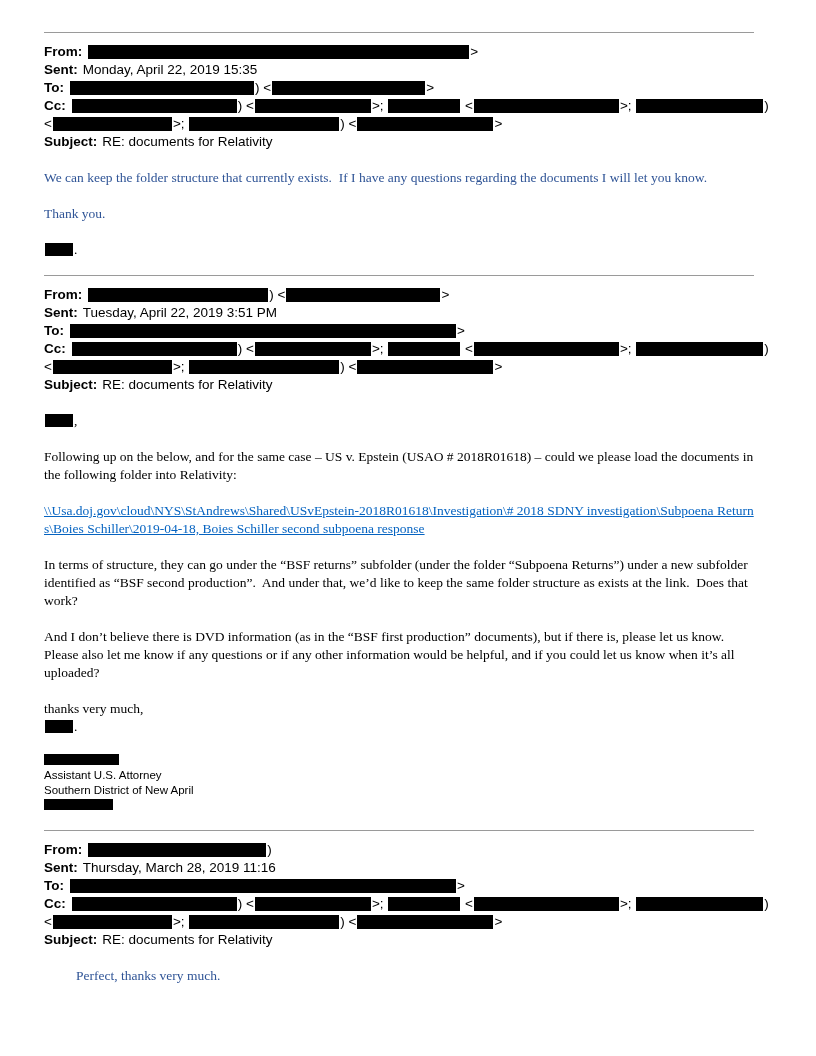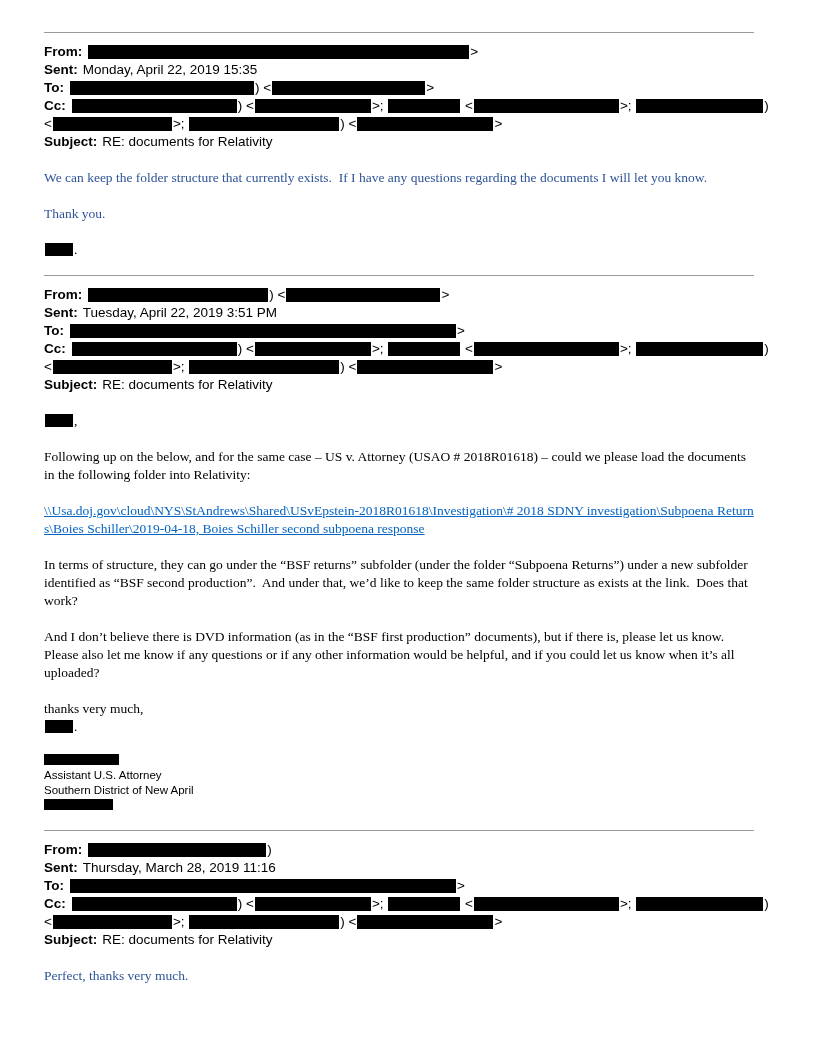--- a/index.html
+++ b/index.html
@@ -20,21 +20,21 @@
   .blue{color:#2F5496;}
   .sig-line{margin-top:0;}
   .salutation{margin-bottom:18px;}
   .closing{margin-bottom:0;}
   a.doclink{color:#0563C1;text-decoration:underline;word-break:break-all;cursor:pointer;}
   .link-p{margin:18px 0;}
   .sigblock{margin-top:16px;margin-bottom:20px;font-size:11.5px;line-height:15px;}
   .sigbar{display:block;background:#000;height:11px;margin:2px 0 3px 0;}
   .sigbar.b1{width:75px;}
   .sigbar.b2{width:69px;margin-top:1px;}
-  .lastpara{margin-bottom:40px;}
+  .lastpara{margin-bottom:40px;margin-left:32px;}
 </style>
 </head>
 <body>
 
 <div class="page">
 
   <div class="email first">
     <div class="hline">
       <span class="hlabel">From:</span><span class="redact" style="width:381px"></span><span>&gt;</span>
     </div>
@@ -73,21 +73,21 @@
       <span class="hlabel">Cc:</span><span class="redact" style="width:165px"></span><span>) &lt;</span><span class="redact" style="width:116px"></span><span>&gt;; </span><span class="redact" style="width:72px"></span><span> &lt;</span><span class="redact" style="width:145px"></span><span>&gt;; </span><span class="redact" style="width:127px"></span><span>)</span>
     </div>
     <div class="hline">
       <span>&lt;</span><span class="redact" style="width:119px"></span><span>&gt;; </span><span class="redact" style="width:150px"></span><span>) &lt;</span><span class="redact" style="width:136px"></span><span>&gt;</span>
     </div>
     <div class="hline">
       <span class="hlabel">Subject:</span><span>RE: documents for Relativity</span>
     </div>
 
     <p class="salutation"><span class="redact small"></span><span>,</span></p>
-    <p>Following up on the below, and for the same case – US v. Attorney (USAO # 2018R01618) – could we please load the documents in the following folder into Relativity:</p>
+    <p>Following up on the below, and for the same case – US v. Epstein (USAO # 2018R01618) – could we please load the documents in the following folder into Relativity:</p>
     <p class="link-p"><a class="doclink">\\Usa.doj.gov\cloud\NYS\StAndrews\Shared\USvEpstein-2018R01618\Investigation\# 2018 SDNY investigation\Subpoena Returns\Boies Schiller\2019-04-18, Boies Schiller second subpoena response</a></p>
     <p>In terms of structure, they can go under the “BSF returns” subfolder (under the folder “Subpoena Returns”) under a new subfolder identified as “BSF second production”.  And under that, we’d like to keep the same folder structure as exists at the link.  Does that work?</p>
     <p>And I don’t believe there is DVD information (as in the “BSF first production” documents), but if there is, please let us know.  Please also let me know if any questions or if any other information would be helpful, and if you could let us know when it’s all uploaded?</p>
     <p class="closing">thanks very much,</p>
     <p class="sig-line"><span class="redact small"></span><span>.</span></p>
 
     <div class="sigblock">
       <span class="sigbar b1"></span>
       <div>Assistant U.S. Attorney</div>
       <div>Southern District of New April</div>

